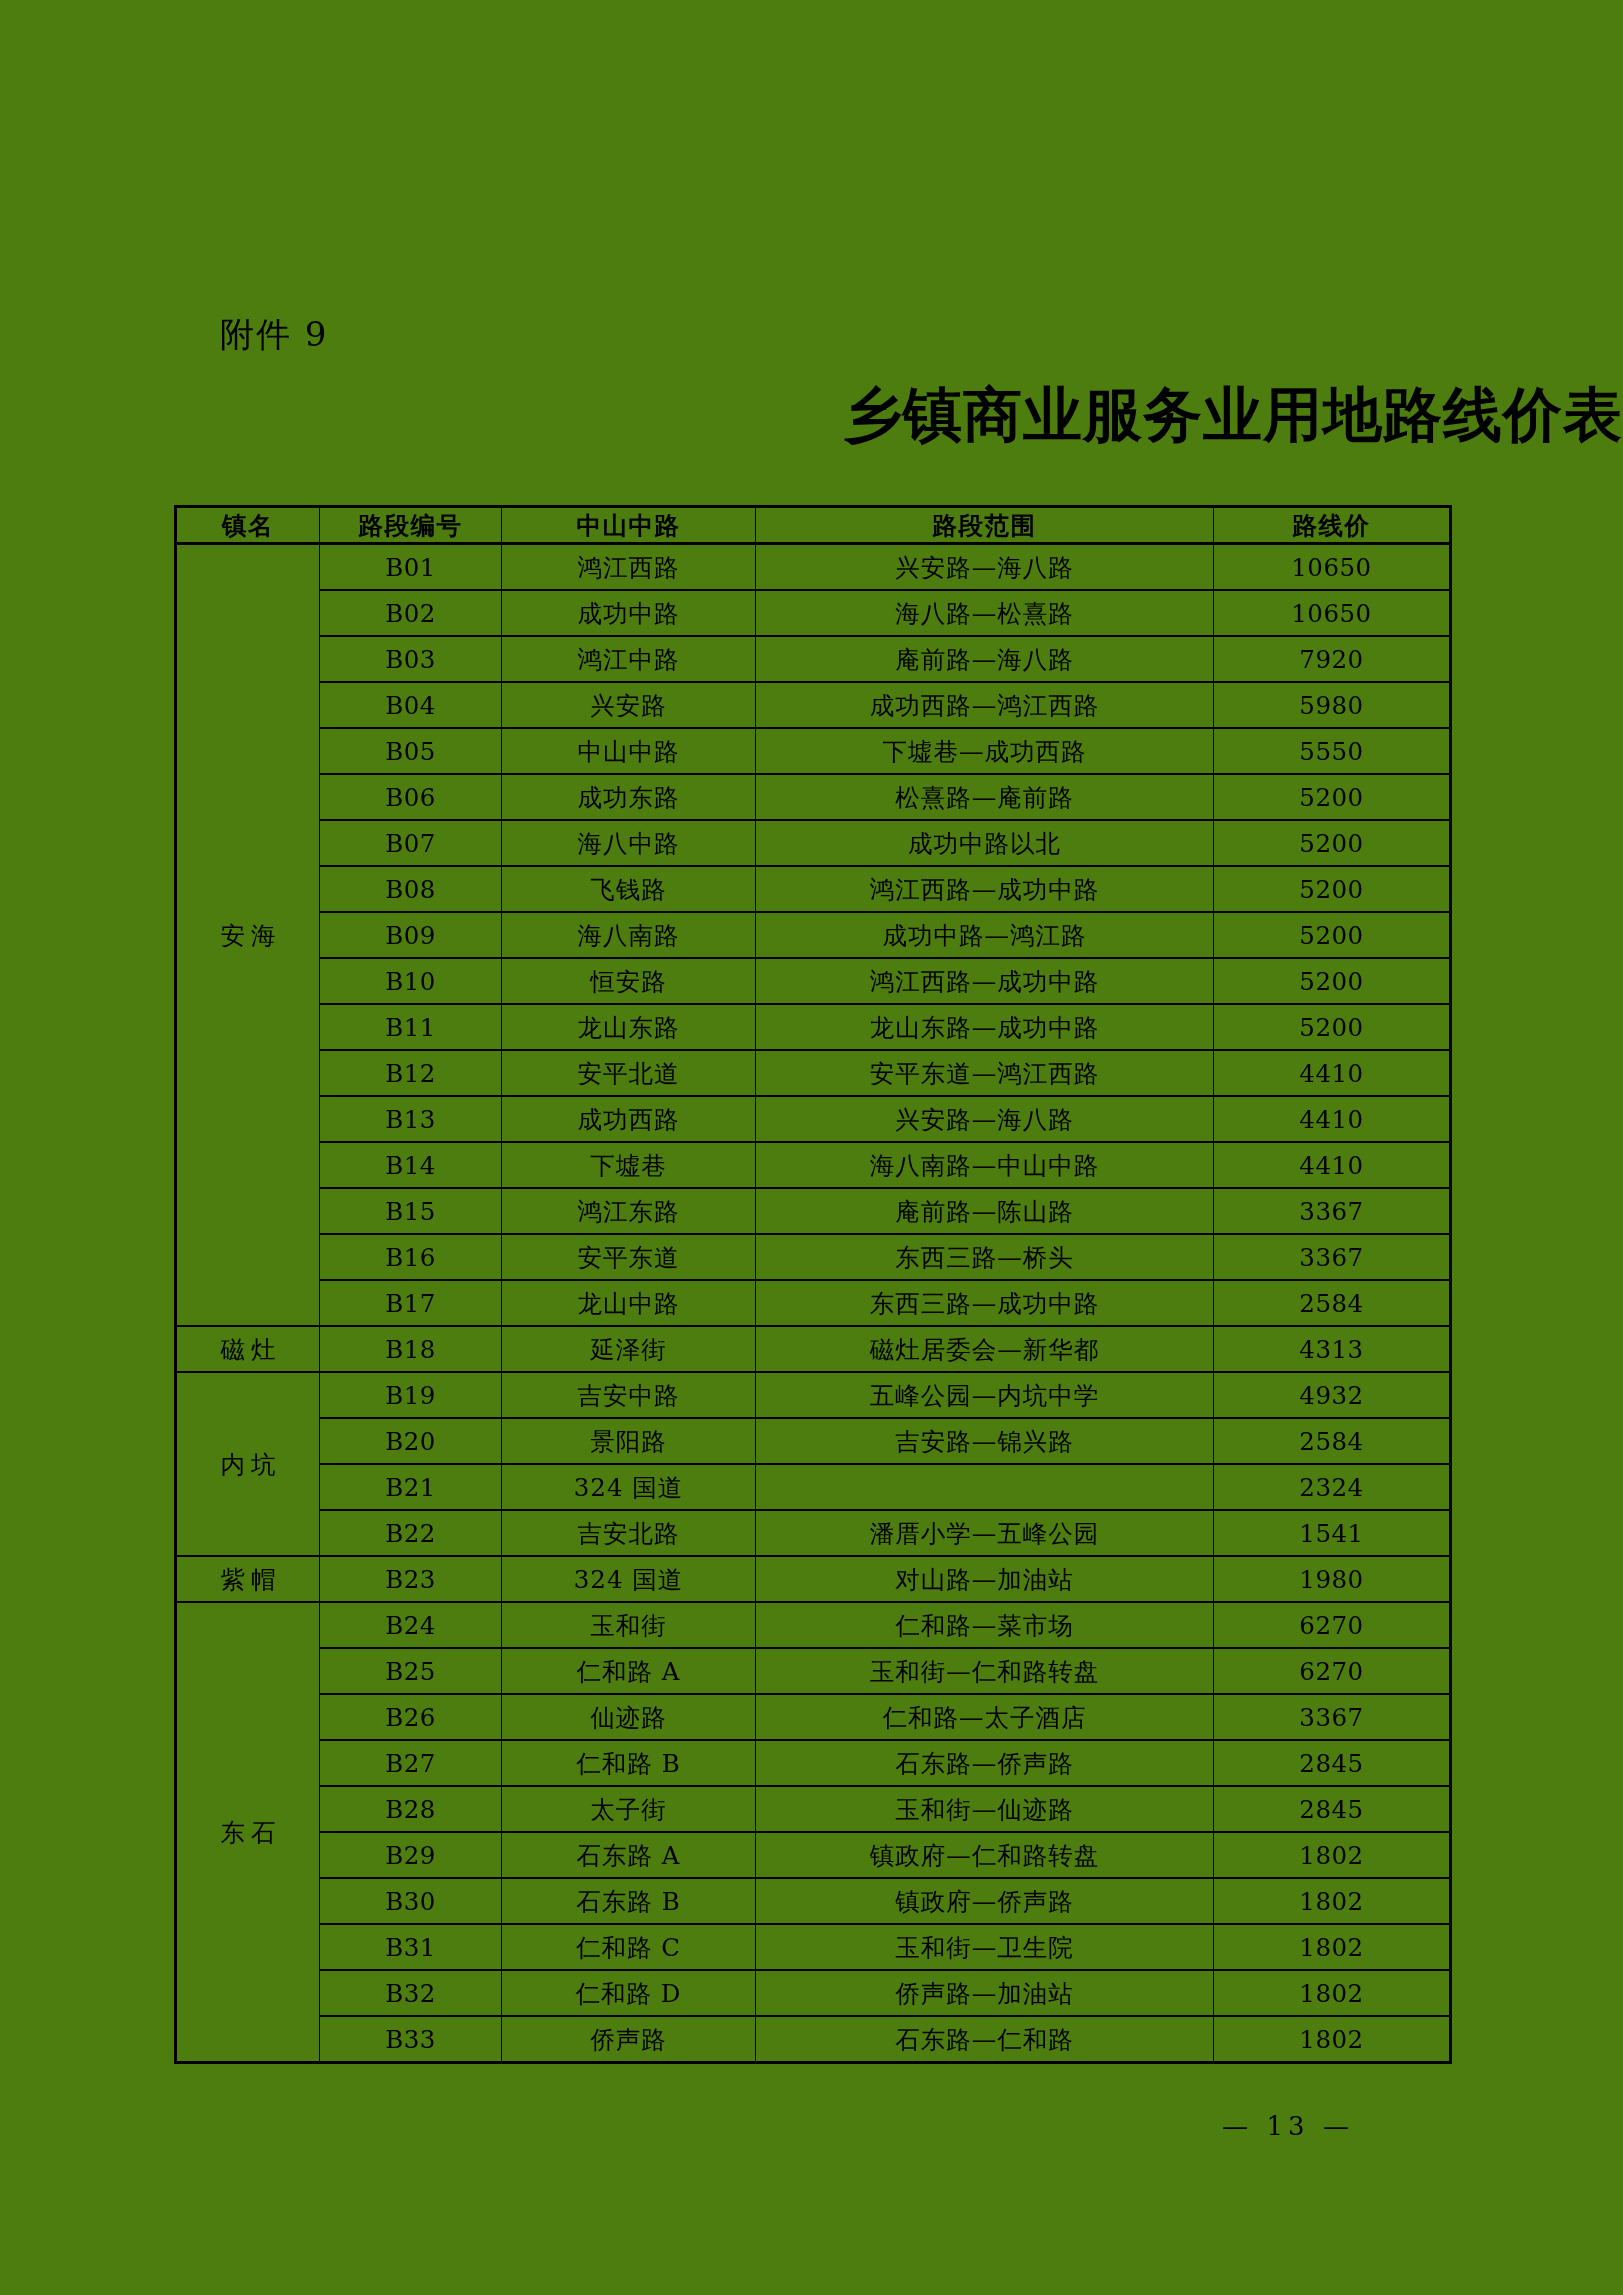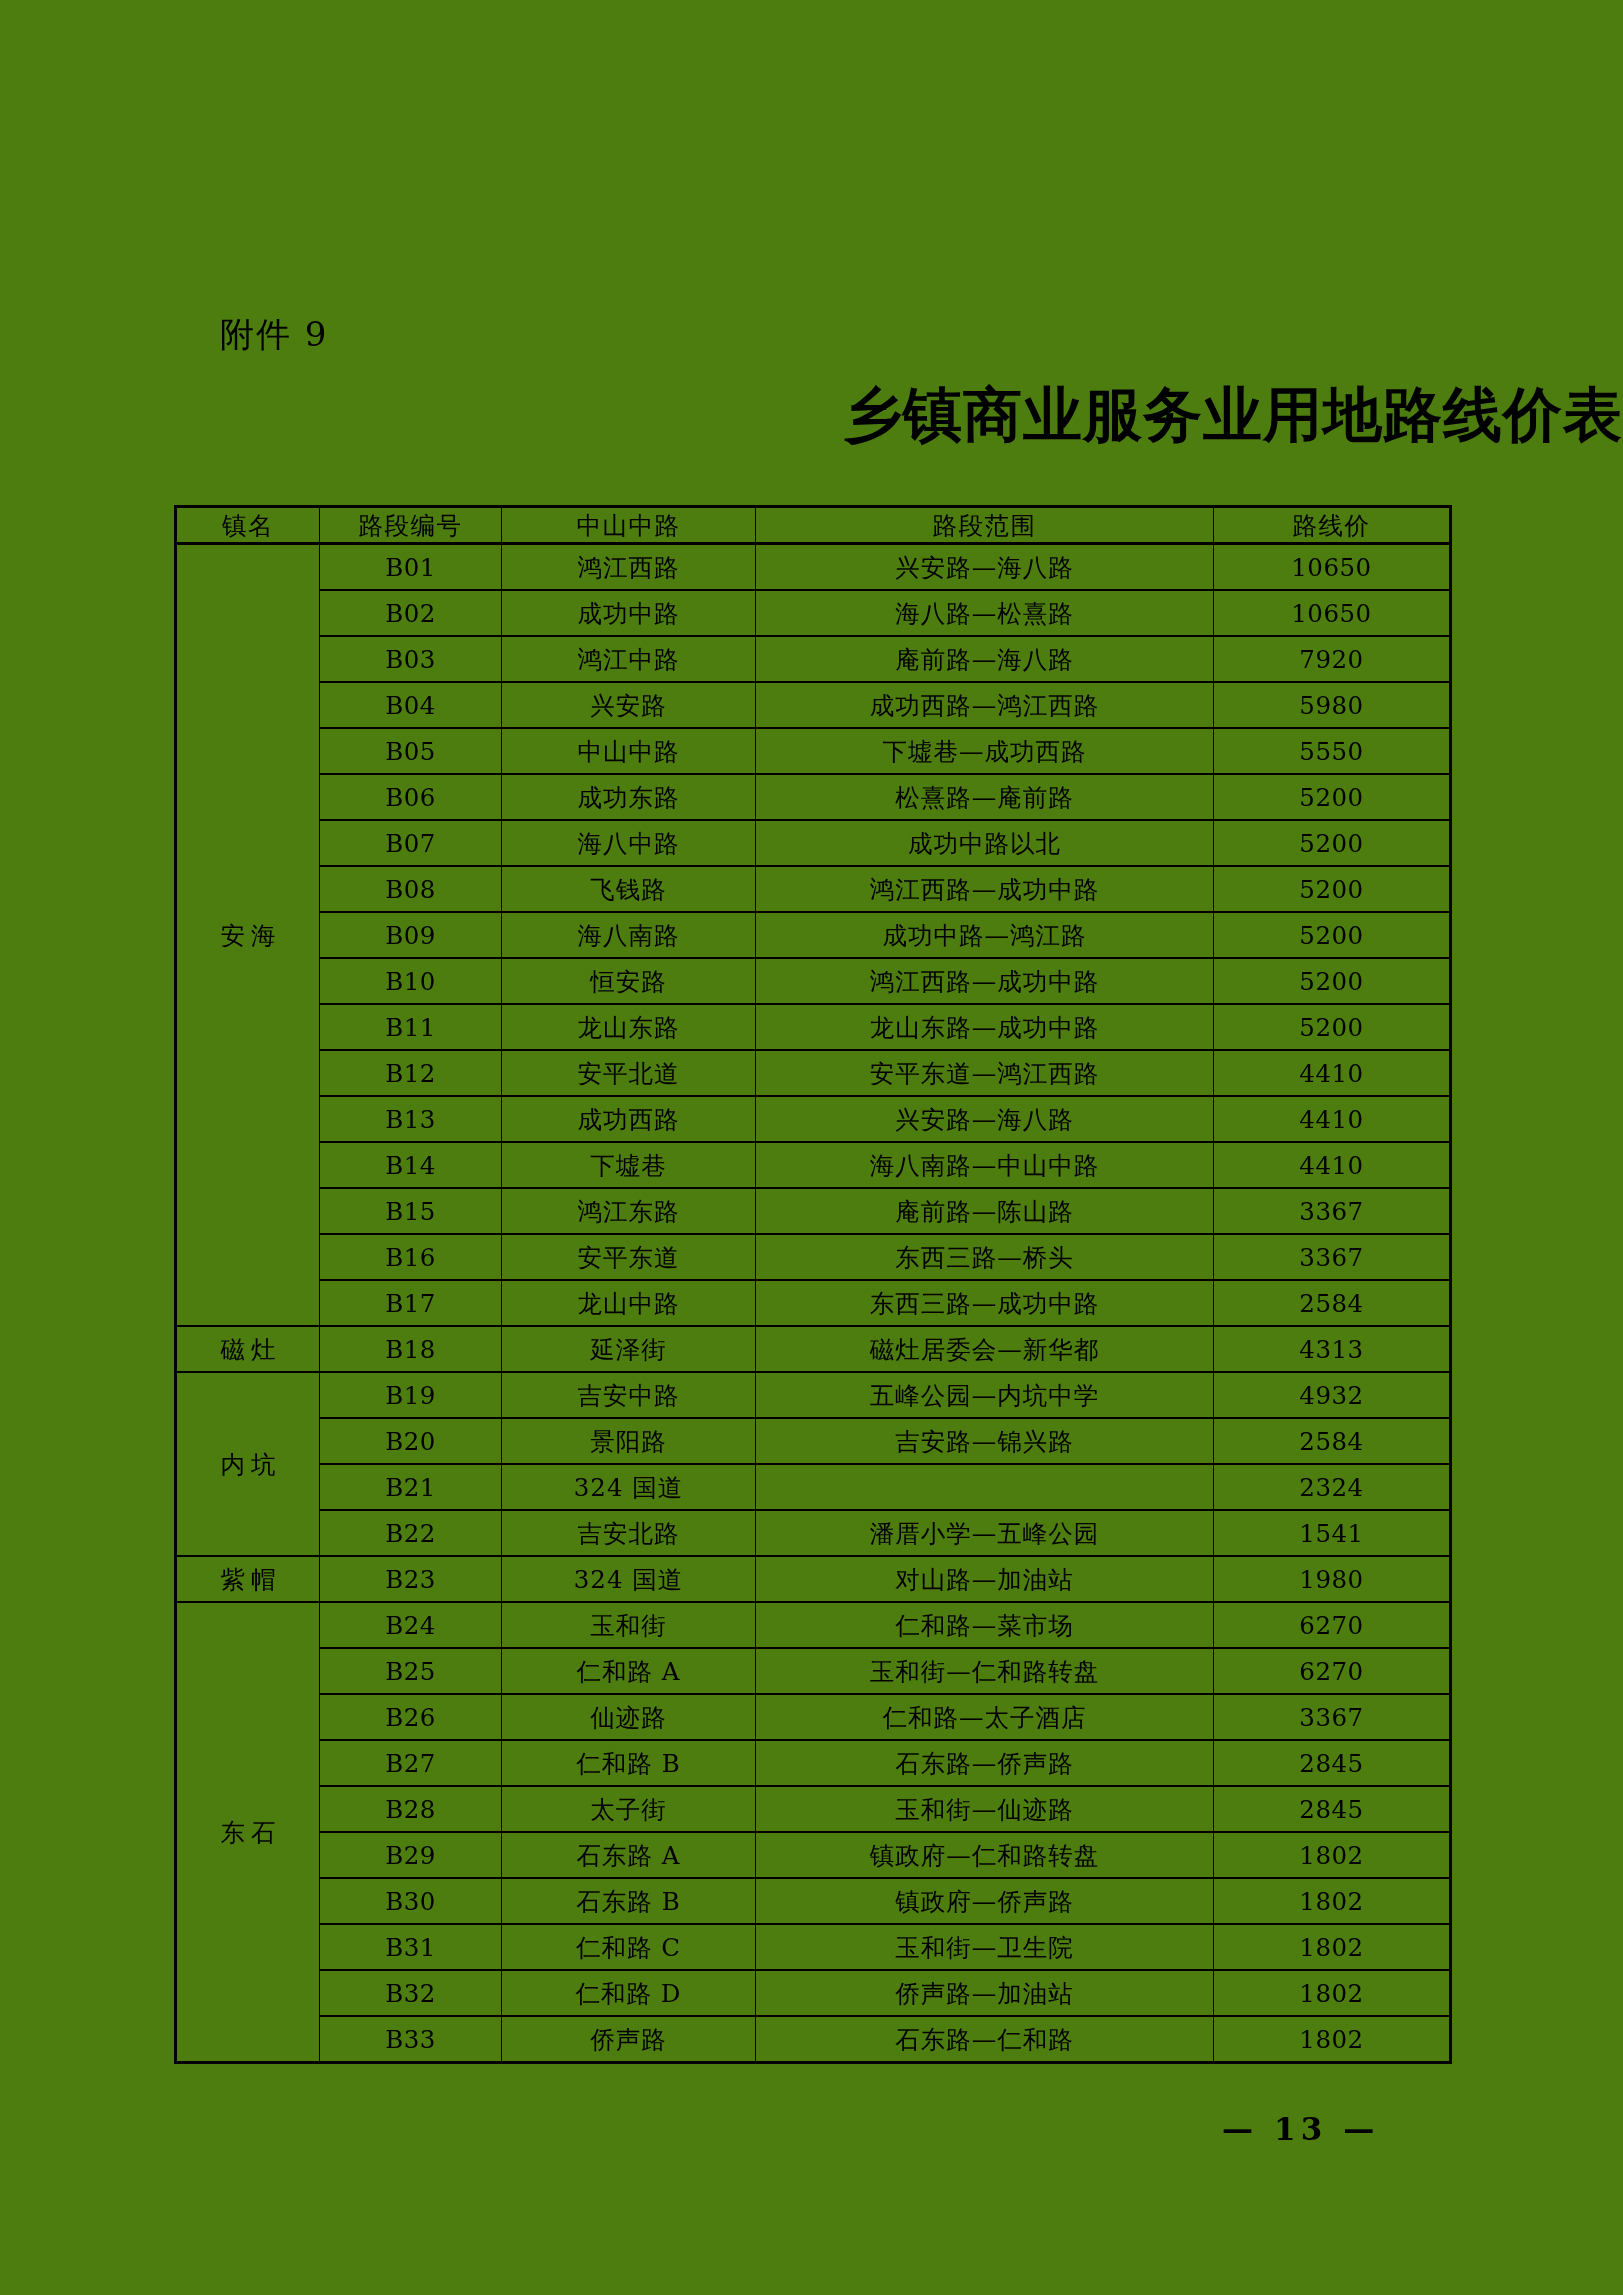--- a/index.html
+++ b/index.html
@@ -55,21 +55,21 @@
     border-bottom: 2.6px solid #000;
     text-align: center;
     vertical-align: middle;
     padding: 0;
     font-size: 24.5px;
     overflow: hidden;
     white-space: nowrap;
   }
   table.route-table th {
     height: 34px;
-    font-weight: normal;
+    font-weight: bold;
     letter-spacing: 1.5px;
     border-bottom-width: 3.6px;
     margin-top: 47px;
   }
   table.route-table td {
     height: 44px;
   }
   td.town {
     letter-spacing: 6.1px;
     text-indent: 6.1px; 
@@ -77,24 +77,23 @@
   td.code, td.price {
     letter-spacing: 0.5px;
   }
   td.name, td.range {
     letter-spacing: 1px;
   }
   .page-num {
     position: absolute;
     top: 2111px;
     left: 1222px;
-    font-size: 31px;
+    font-size: 26px;
     letter-spacing: 5.1px;
     white-space: nowrap;
-    font-weight: bold;
   }
 </style>
 </head>
 <body>
 
 <div class="page">
 
   <div class="attachment">附件 9</div>
 
   <div class="title">乡镇商业服务业用地路线价表</div>

